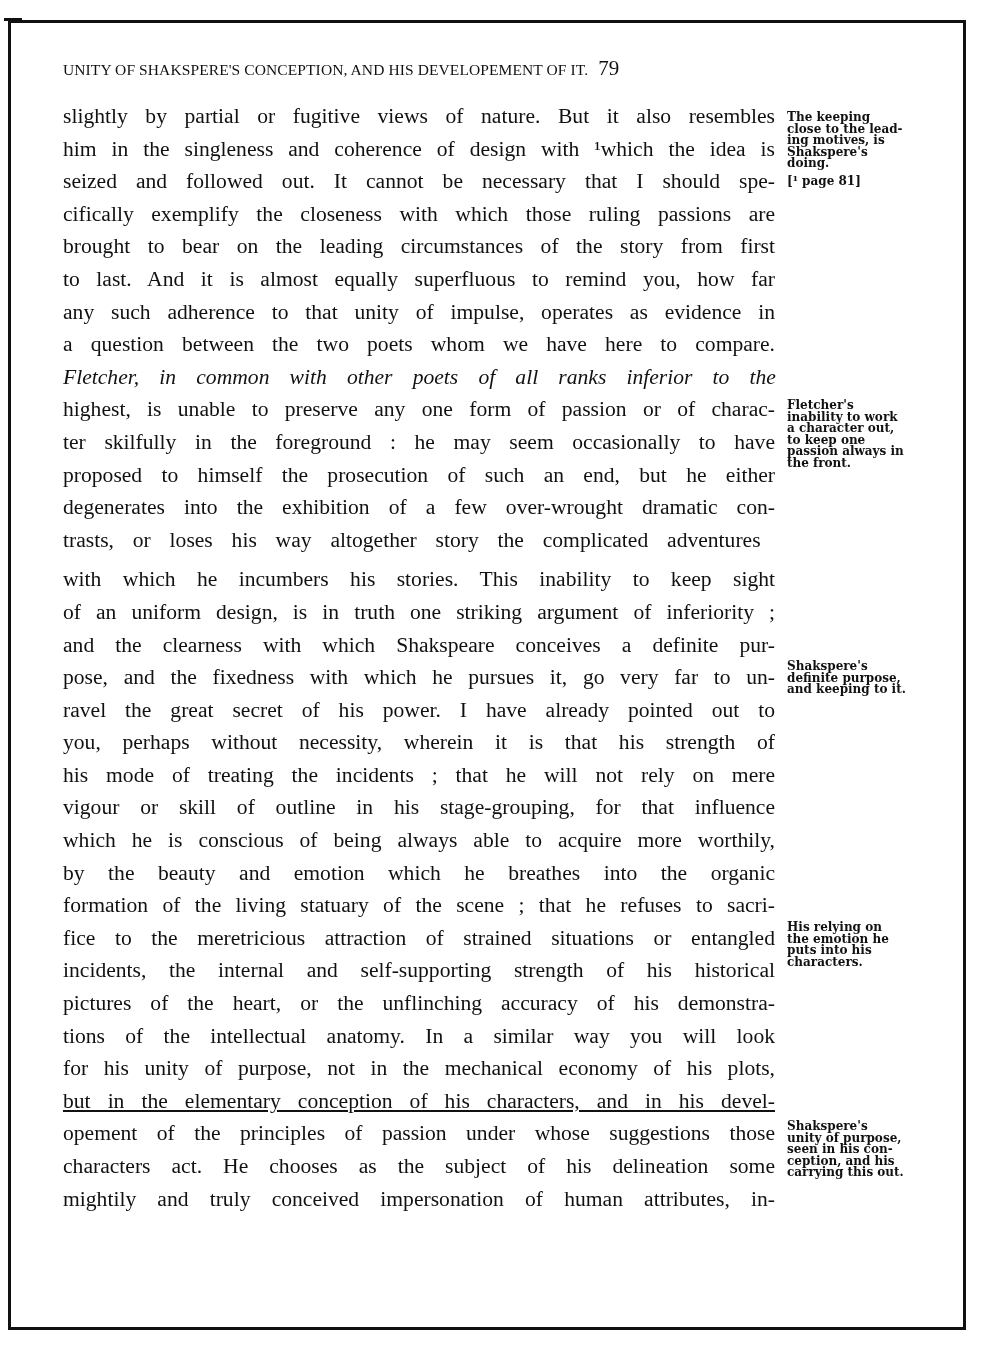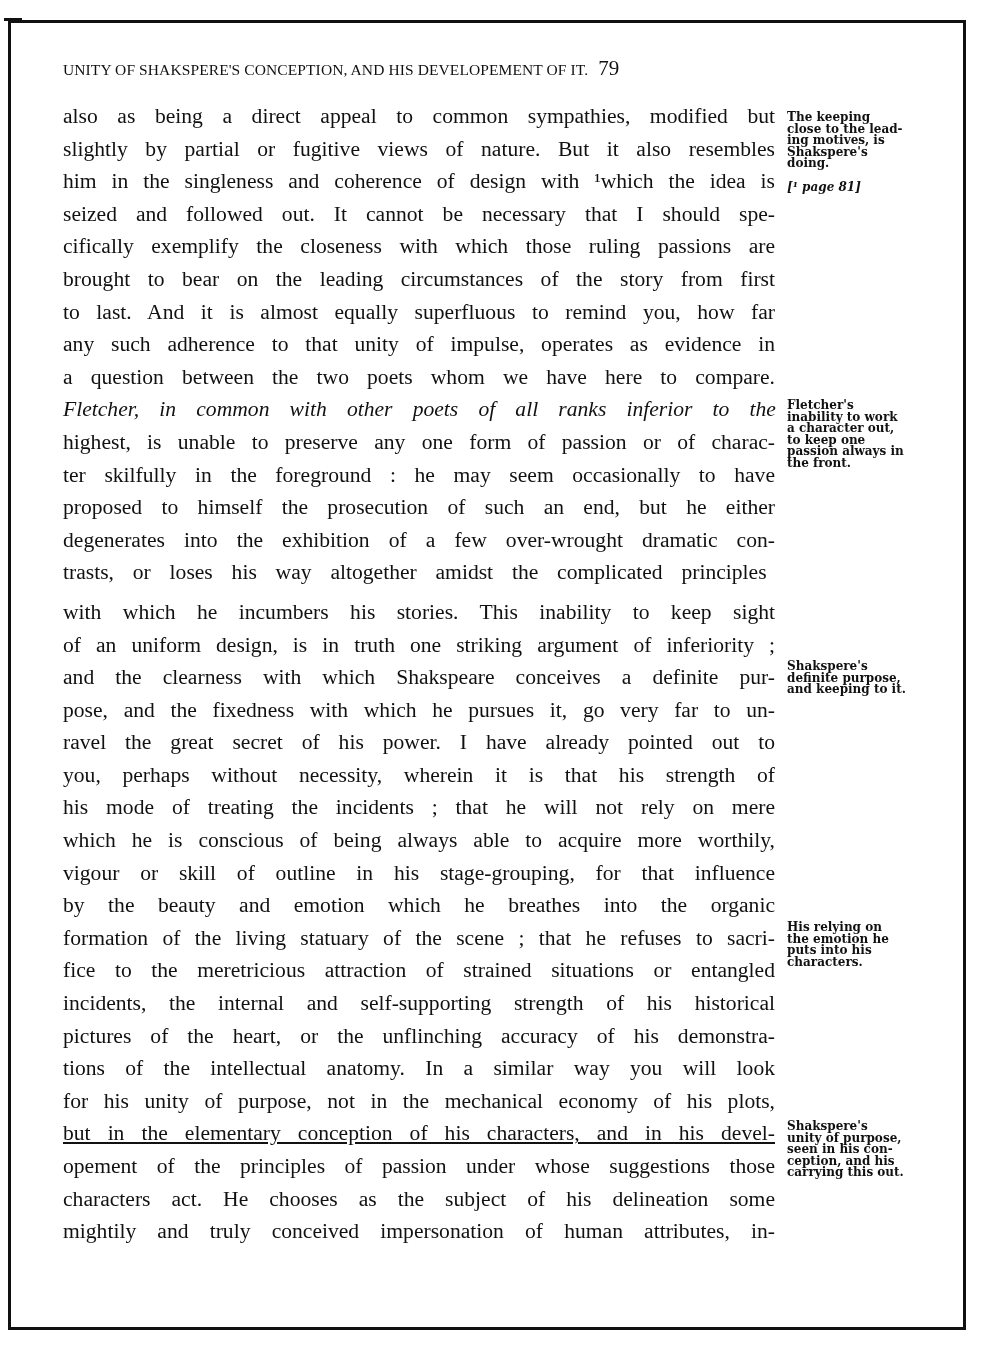--- a/index.html
+++ b/index.html
@@ -58,61 +58,59 @@
       width: 150px;
       font-family: "DejaVu Serif", "Liberation Serif", serif;
       font-weight: bold;
       font-size: 12px;
       line-height: 11.5px;
       color: #111;
     }
     .margin-note .nl { display: block; white-space: nowrap; }
     .margin-note .ref {
       display: block;
-      margin-top: 12px;
+      margin-top: 6px;
       white-space: nowrap;
-      font-style: italic;
     }
   </style>
 </head>
 <body>
 
 <div class="top-tick"></div>
 <div class="page"></div>
 
 <div class="running-head">
   <span>UNITY OF SHAKSPERE'S CONCEPTION, AND HIS DEVELOPEMENT OF IT.</span>
   <span class="pnum">79</span>
 </div>
 
 <div class="body-text" id="body-text">
-    <div class="line" style="text-align: left; text-align-last: left;"><span style="word-spacing: 14.1703px;">also as being a direct appeal to common sympathies, modified but</span></div>
     <div class="line" style="text-align: left; text-align-last: left;"><span style="word-spacing: 12.1705px;">slightly by partial or fugitive views of nature. But it also resembles</span></div>
     <div class="line" style="text-align: left; text-align-last: left;"><span style="word-spacing: 9.51953px;">him in the singleness and coherence of design with ¹which the idea is</span></div>
     <div class="line" style="text-align: left; text-align-last: left;"><span style="word-spacing: 13.5938px;">seized and followed out. It cannot be necessary that I should spe-</span></div>
     <div class="line" style="text-align: left; text-align-last: left;"><span style="word-spacing: 12.1458px;">cifically exemplify the closeness with which those ruling passions are</span></div>
     <div class="line" style="text-align: left; text-align-last: left;"><span style="word-spacing: 12.1207px;">brought to bear on the leading circumstances of the story from first</span></div>
     <div class="line" style="text-align: left; text-align-last: left;"><span style="word-spacing: 11.1523px;">to last. And it is almost equally superfluous to remind you, how far</span></div>
     <div class="line" style="text-align: left; text-align-last: left;"><span style="word-spacing: 11.4148px;">any such adherence to that unity of impulse, operates as evidence in</span></div>
     <div class="line" style="text-align: left; text-align-last: left;"><span style="word-spacing: 12.723px;">a question between the two poets whom we have here to compare.</span></div>
     <div class="line" style="text-align: left; text-align-last: left; font-style: italic;"><span style="word-spacing: 14.7599px;">Fletcher, in common with other poets of all ranks inferior to the</span></div>
     <div class="line" style="text-align: left; text-align-last: left;"><span style="word-spacing: 10.9128px;">highest, is unable to preserve any one form of passion or of charac-</span></div>
     <div class="line" style="text-align: left; text-align-last: left;"><span style="word-spacing: 13.2116px;">ter skilfully in the foreground : he may seem occasionally to have</span></div>
     <div class="line" style="text-align: left; text-align-last: left;"><span style="word-spacing: 13.9176px;">proposed to himself the prosecution of such an end, but he either</span></div>
     <div class="line" style="text-align: left; text-align-last: left;"><span style="word-spacing: 13.6684px;">degenerates into the exhibition of a few over-wrought dramatic con-</span></div>
-    <div class="line" style="text-align: left; text-align-last: left;"><span style="word-spacing: 13.4132px;">trasts, or loses his way altogether amidst the complicated principles</span></div>
+    <div class="line" style="text-align: left; text-align-last: left;"><span style="word-spacing: 13.4132px;">trasts, or loses his way altogether story the complicated adventures</span></div>
     <div class="line" style="text-align: left; text-align-last: left; margin-top: 7px;"><span style="word-spacing: 16.0016px;">with which he incumbers his stories. This inability to keep sight</span></div>
     <div class="line" style="text-align: left; text-align-last: left;"><span style="word-spacing: 9.63932px;">of an uniform design, is in truth one striking argument of inferiority ;</span></div>
     <div class="line" style="text-align: left; text-align-last: left;"><span style="word-spacing: 15.6684px;">and the clearness with which Shakspeare conceives a definite pur-</span></div>
     <div class="line" style="text-align: left; text-align-last: left;"><span style="word-spacing: 10.2536px;">pose, and the fixedness with which he pursues it, go very far to un-</span></div>
     <div class="line" style="text-align: left; text-align-last: left;"><span style="word-spacing: 13.513px;">ravel the great secret of his power. I have already pointed out to</span></div>
     <div class="line" style="text-align: left; text-align-last: left;"><span style="word-spacing: 16.2844px;">you, perhaps without necessity, wherein it is that his strength of</span></div>
     <div class="line" style="text-align: left; text-align-last: left;"><span style="word-spacing: 12.4688px; margin-top: 28px;">his mode of treating the incidents ; that he will not rely on mere</span></div>
+    <div class="line" style="text-align: left; text-align-last: left;"><span style="word-spacing: 15.3672px;">vigour or skill of outline in his stage-grouping, for that influence</span></div>
     <div class="line" style="text-align: left; text-align-last: left;"><span style="word-spacing: 10.5568px;">which he is conscious of being always able to acquire more worthily,</span></div>
-    <div class="line" style="text-align: left; text-align-last: left;"><span style="word-spacing: 15.3672px;">vigour or skill of outline in his stage-grouping, for that influence</span></div>
     <div class="line" style="text-align: left; text-align-last: left;"><span style="word-spacing: 18.1094px;">by the beauty and emotion which he breathes into the organic</span></div>
     <div class="line" style="text-align: left; text-align-last: left;"><span style="word-spacing: 8.96635px;">formation of the living statuary of the scene ; that he refuses to sacri-</span></div>
     <div class="line" style="text-align: left; text-align-last: left;"><span style="word-spacing: 14.151px;">fice to the meretricious attraction of strained situations or entangled</span></div>
     <div class="line" style="text-align: left; text-align-last: left;"><span style="word-spacing: 17.2598px;">incidents, the internal and self-supporting strength of his historical</span></div>
     <div class="line" style="text-align: left; text-align-last: left;"><span style="word-spacing: 13.5766px;">pictures of the heart, or the unflinching accuracy of his demonstra-</span></div>
     <div class="line" style="text-align: left; text-align-last: left;"><span style="word-spacing: 14.9162px;">tions of the intellectual anatomy. In a similar way you will look</span></div>
     <div class="line" style="text-align: left; text-align-last: left;"><span style="word-spacing: 10.1562px;">for his unity of purpose, not in the mechanical economy of his plots,</span></div>
     <div class="line" style="text-align: left; text-align-last: left;"><span style="word-spacing: 11.6335px; text-decoration: underline;">but in the elementary conception of his characters, and in his devel-</span></div>
     <div class="line" style="text-align: left; text-align-last: left;"><span style="word-spacing: 14.0069px;">opement of the principles of passion under whose suggestions those</span></div>
     <div class="line" style="text-align: left; text-align-last: left;"><span style="word-spacing: 15.6156px;">characters act. He chooses as the subject of his delineation some</span></div>

